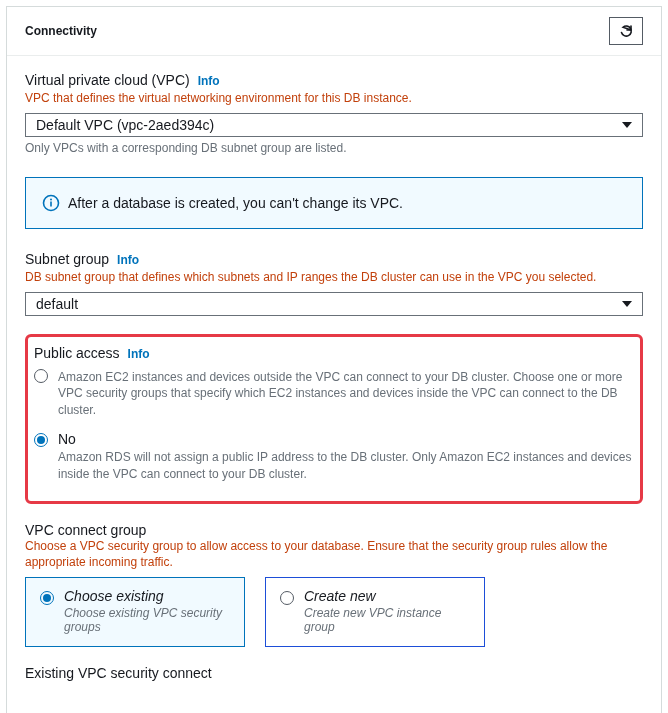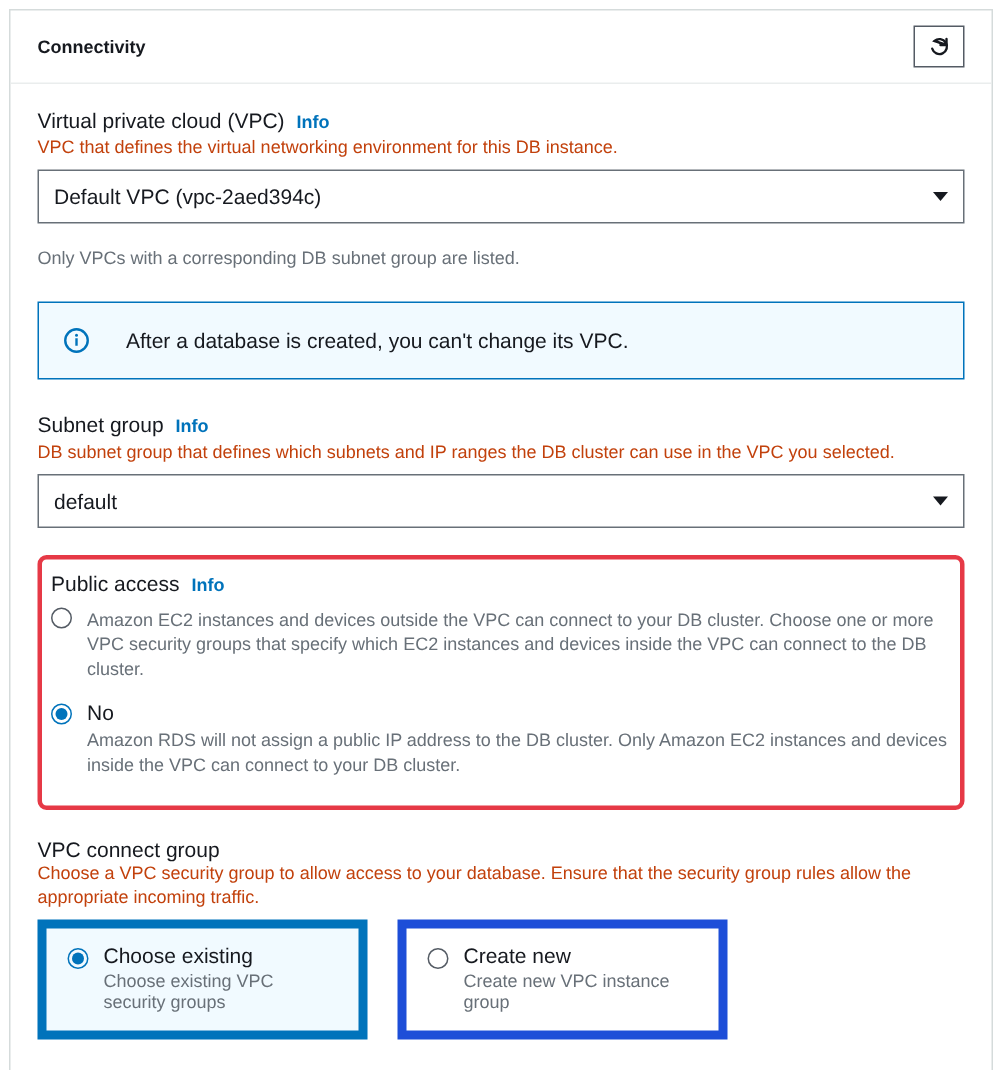--- a/index.html
+++ b/index.html
@@ -54,46 +54,46 @@
     cursor: pointer;
   }
   .hint {
     font-size: 12px;
     color: #c2410c;
     line-height: 1.4;
     margin-bottom: 6px;
   }
   .select-box {
     border: 1px solid #687078;
-    height: 36px;
+    height: 24px;
     display: flex;
     align-items: center;
     justify-content: space-between;
     padding: 0 10px;
     background: #fff;
     cursor: pointer;
     font-size: 14px;
   }
   .caret {
     width: 0; height: 0;
     border-left: 5px solid transparent;
     border-right: 5px solid transparent;
     border-top: 6px solid #16191f;
   }
   .subtext {
     font-size: 12px;
     color: #687078;
-    margin-top: 16px;
+    margin-top: 4px;
   }
   .alert {
     border: 1px solid #0073bb;
     background: #f1faff;
     display: flex;
     align-items: center;
-    gap: 24px;
+    gap: 8px;
     padding: 16px 16px;
     margin-bottom: 22px;
     margin-top: 22px;
   }
   .alert svg { flex: 0 0 auto; }
   .alert-text { font-size: 14px; color: #16191f; }
   .highlight-box {
     border: 3px solid #e63946;
     border-radius: 6px;
     padding: 8px 6px 10px 6px;
@@ -121,28 +121,29 @@
     position: absolute;
     top: 2px; left: 2px; right: 2px; bottom: 2px;
     background: #0073bb;
     border-radius: 50%;
   }
   .radio-body { flex: 1; }
   .radio-label { font-size: 14px; }
   .radio-desc { font-size: 12px; color: #687078; line-height: 1.4; margin-top: 2px; }
   .card-row { display: flex; gap: 20px; margin-bottom: 18px; }
   .card {
-    border: 6px solid #1d4ed8;
+    border: 1px solid #1d4ed8;
     padding: 10px 14px 12px 14px;
     width: 220px;
     display: flex;
     gap: 10px;
     align-items: flex-start;
     cursor: pointer;
     background: #fff;
+    font-style: italic;
   }
   .card.selected {
     border-color: #0073bb;
     background: #f1faff;
   }
   .card .radio { margin-top: 3px; }
   .card-body { flex: 1; }
   .card-title { font-size: 14px; }
   .card-desc { font-size: 12px; color: #687078; margin-top: 2px; }
 </style>

